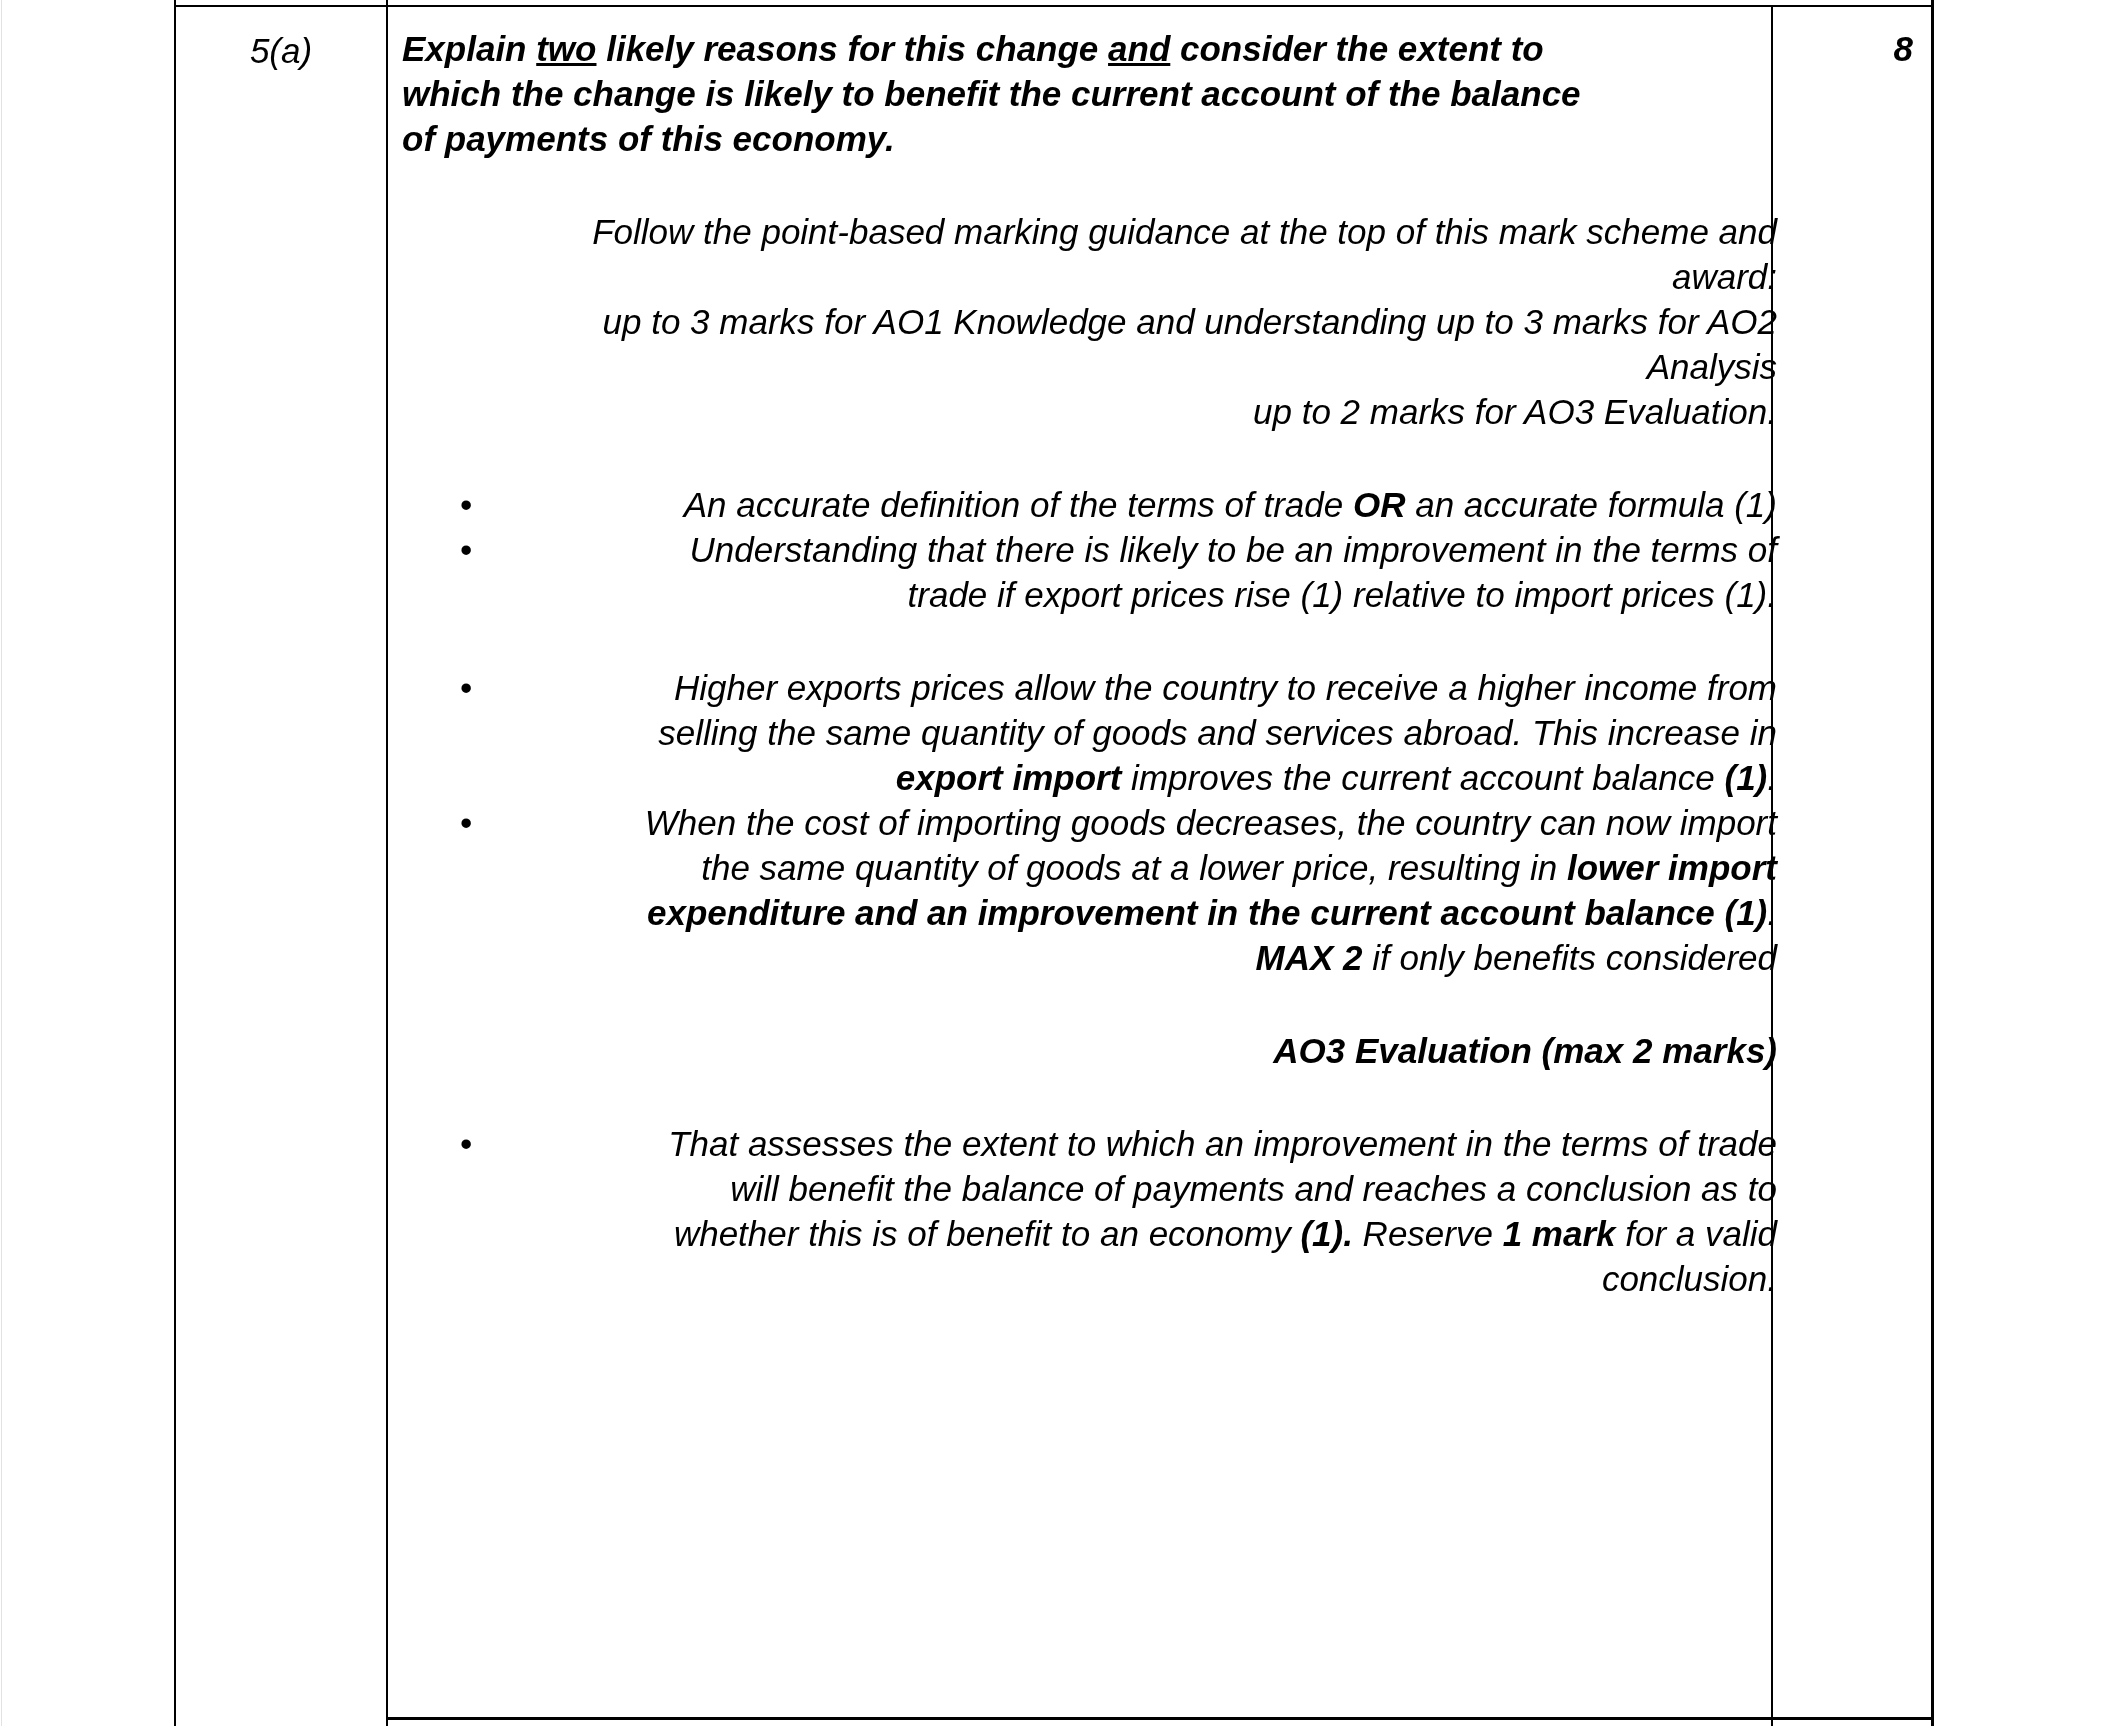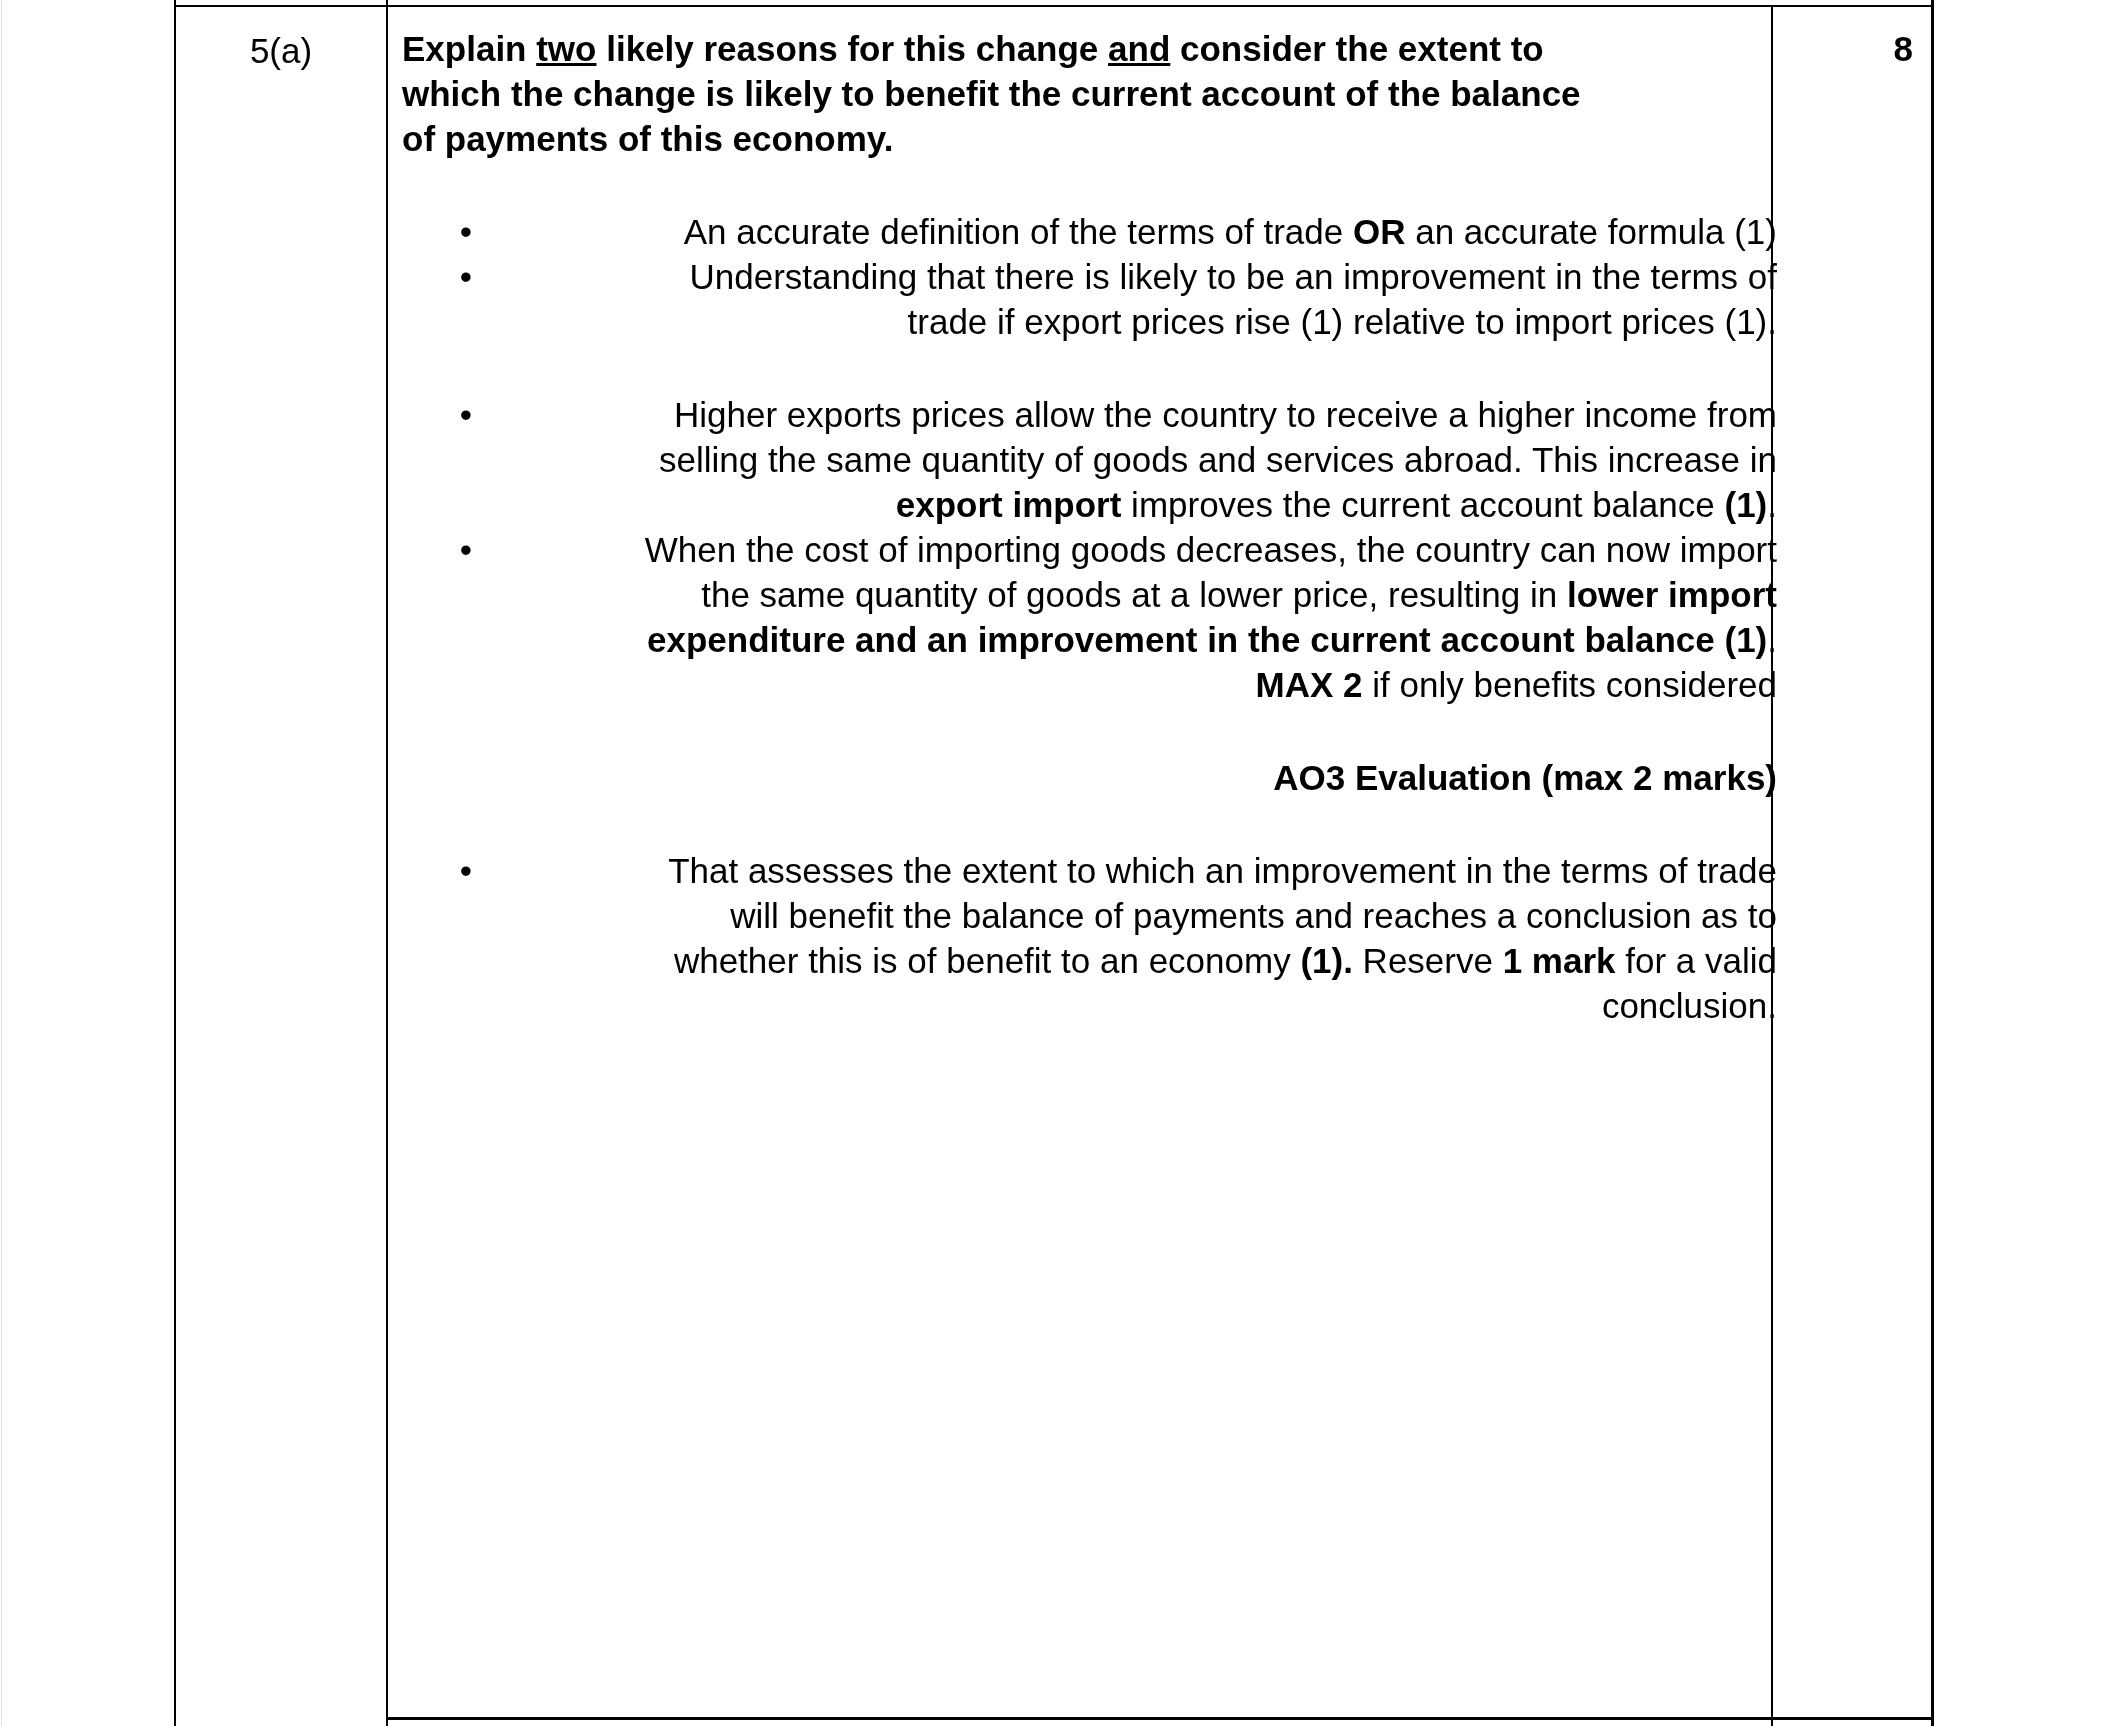--- a/index.html
+++ b/index.html
@@ -31,21 +31,21 @@
     position: absolute;
     background: #000000;
   }
   .v-left   { left: 174px;  top: 0;    width: 2px; height: 1726px; }
   .v-qdiv   { left: 386px;  top: 0;    width: 2px; height: 1726px; }
   .v-mdiv   { left: 1771px; top: 5px;  width: 2px; height: 1721px; }
   .v-right  { left: 1931px; top: 0;    width: 3px; height: 1726px; }
   .h-top    { left: 174px;  top: 5px;  width: 1760px; height: 2px; }
   .h-bottom { left: 386px;  top: 1717px; width: 1548px; height: 3px; }
 
-  .cell { position: absolute; font-size: 35px; line-height: 45px; }
+  .cell { position: absolute; font-size: 35px; line-height: 45px; font-style: italic; }
   .question-cell {
     left: 176px; top: 28px; width: 210px;
     text-align: center;
     font-weight: normal;
   }
   .marks-cell {
     left: 1772px; top: 26px; width: 141px;
     text-align: right;
     font-weight: bold;
   }
@@ -80,20 +80,21 @@
   <div class="vline v-right"></div>
   <div class="hline h-top"></div>
   <div class="hline h-bottom"></div>
 
   <div class="cell question-cell">
     <span>5(a)</span>
   </div>
 
   <div class="cell content-cell" id="content-cell">
       <div class="block bold">Explain <span class="u">two</span> likely reasons for this change <span class="u">and</span> consider the extent to<br>which the change is likely to benefit the current account of the balance<br>of payments of this economy.</div>
+      <div class="block">Follow the point-based marking guidance at the top of this mark scheme and<br>award:<br>up to 3 marks for AO1 Knowledge and understanding up to 3 marks for AO2<br>Analysis<br>up to 2 marks for AO3 Evaluation.</div>
       <div class="block bullet-list">
         <div class="bullet-item">
           <span class="bullet-marker">•</span>
           <span class="bullet-text">An accurate definition of the terms of trade <strong>OR</strong> an accurate formula (1)</span>
         </div>
         <div class="bullet-item">
           <span class="bullet-marker">•</span>
           <span class="bullet-text">Understanding that there is likely to be an improvement in the terms of<br>trade if export prices rise (1) relative to import prices (1).</span>
         </div>
       </div>

